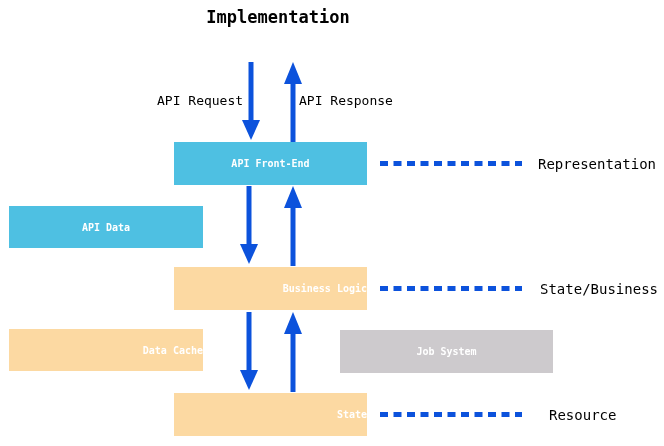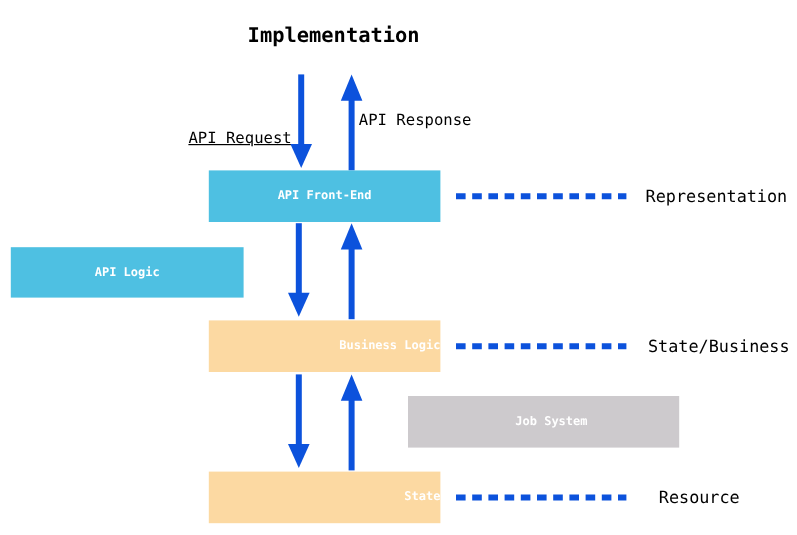--- a/index.html
+++ b/index.html
@@ -11,54 +11,54 @@
   .canvas {
     position: relative;
     width: 664px;
     height: 446px;
     background: var(--c-background, #ffffff);
     overflow: hidden;
   }
   .title {
     position: absolute;
     left: 278px;
-    top: 20px;
+    top: 7px;
     transform: translateX(-50%);
     font-size: 17px;
     font-weight: bold;
     color: var(--c-text, #000000);
     white-space: nowrap;
   }
   .flow-label {
     position: absolute;
     font-size: 13px;
     color: var(--c-text, #000000);
     white-space: nowrap;
   }
-  .flow-label.req  { left: 157px; top: 108px; text-decoration: underline; }
+  .flow-label.req  { left: 157px; top: 93px; }
   .flow-label.resp { left: 299px; top: 93px; }
   .box {
     position: absolute;
     display: flex;
     align-items: center;
     justify-content: center;
     font-size: 10px;
     font-weight: bold;
     color: var(--c-box_text, #ffffff);
     white-space: nowrap;
   }
   .bg-cyan  { background: var(--c-cyan,  #4EC0E2); }
   .bg-peach { background: var(--c-peach, #FCD9A2); justify-content: flex-end; }
   .bg-gray  { background: var(--c-gray,  #CDCACD); }
 
   .box.front-end  { left: 174px; top: 142px; width: 193px; height: 43px; }
   .box.api-cache  { left: 9px;   top: 206px; width: 194px; height: 42px; }
   .box.logic      { left: 174px; top: 267px; width: 193px; height: 43px; }
   .box.data-cache { left: 9px;   top: 329px; width: 194px; height: 42px; }
-  .box.job        { left: 340px; top: 330px; width: 213px; height: 43px; padding-left: 13px; }
+  .box.job        { left: 340px; top: 330px; width: 213px; height: 43px; }
   .box.data       { left: 174px; top: 393px; width: 193px; height: 43px; }
 
   .annotation {
     position: absolute;
     font-size: 14px;
     color: var(--c-text, #000000);
     white-space: nowrap;
   }
   .annotation.representation { left: 538px; top: 156px; }
   .annotation.state-transfer { left: 540px; top: 281px; }
@@ -128,27 +128,30 @@
     <line class="dash-line" x1="380" y1="163.5" x2="522" y2="163.5"></line>
     <line class="dash-line" x1="380" y1="288.5" x2="522" y2="288.5"></line>
     <line class="dash-line" x1="380" y1="414.5" x2="522" y2="414.5"></line>
   </svg>
 
   <div class="box bg-cyan front-end">
     <span>API Front-End</span>
   </div>
 
   <div class="box bg-cyan api-cache">
-    <span>API Logic</span>
+    <span>API Data</span>
   </div>
 
   <div class="box bg-peach logic">
     <span>Business Logic</span>
   </div>
 
+  <div class="box bg-peach data-cache">
+    <span>Data Cache</span>
+  </div>
 
   <div class="box bg-gray job">
     <span>Job System</span>
   </div>
 
   <div class="box bg-peach data">
     <span>State</span>
   </div>
 
   <div class="annotation representation">Representation</div>

